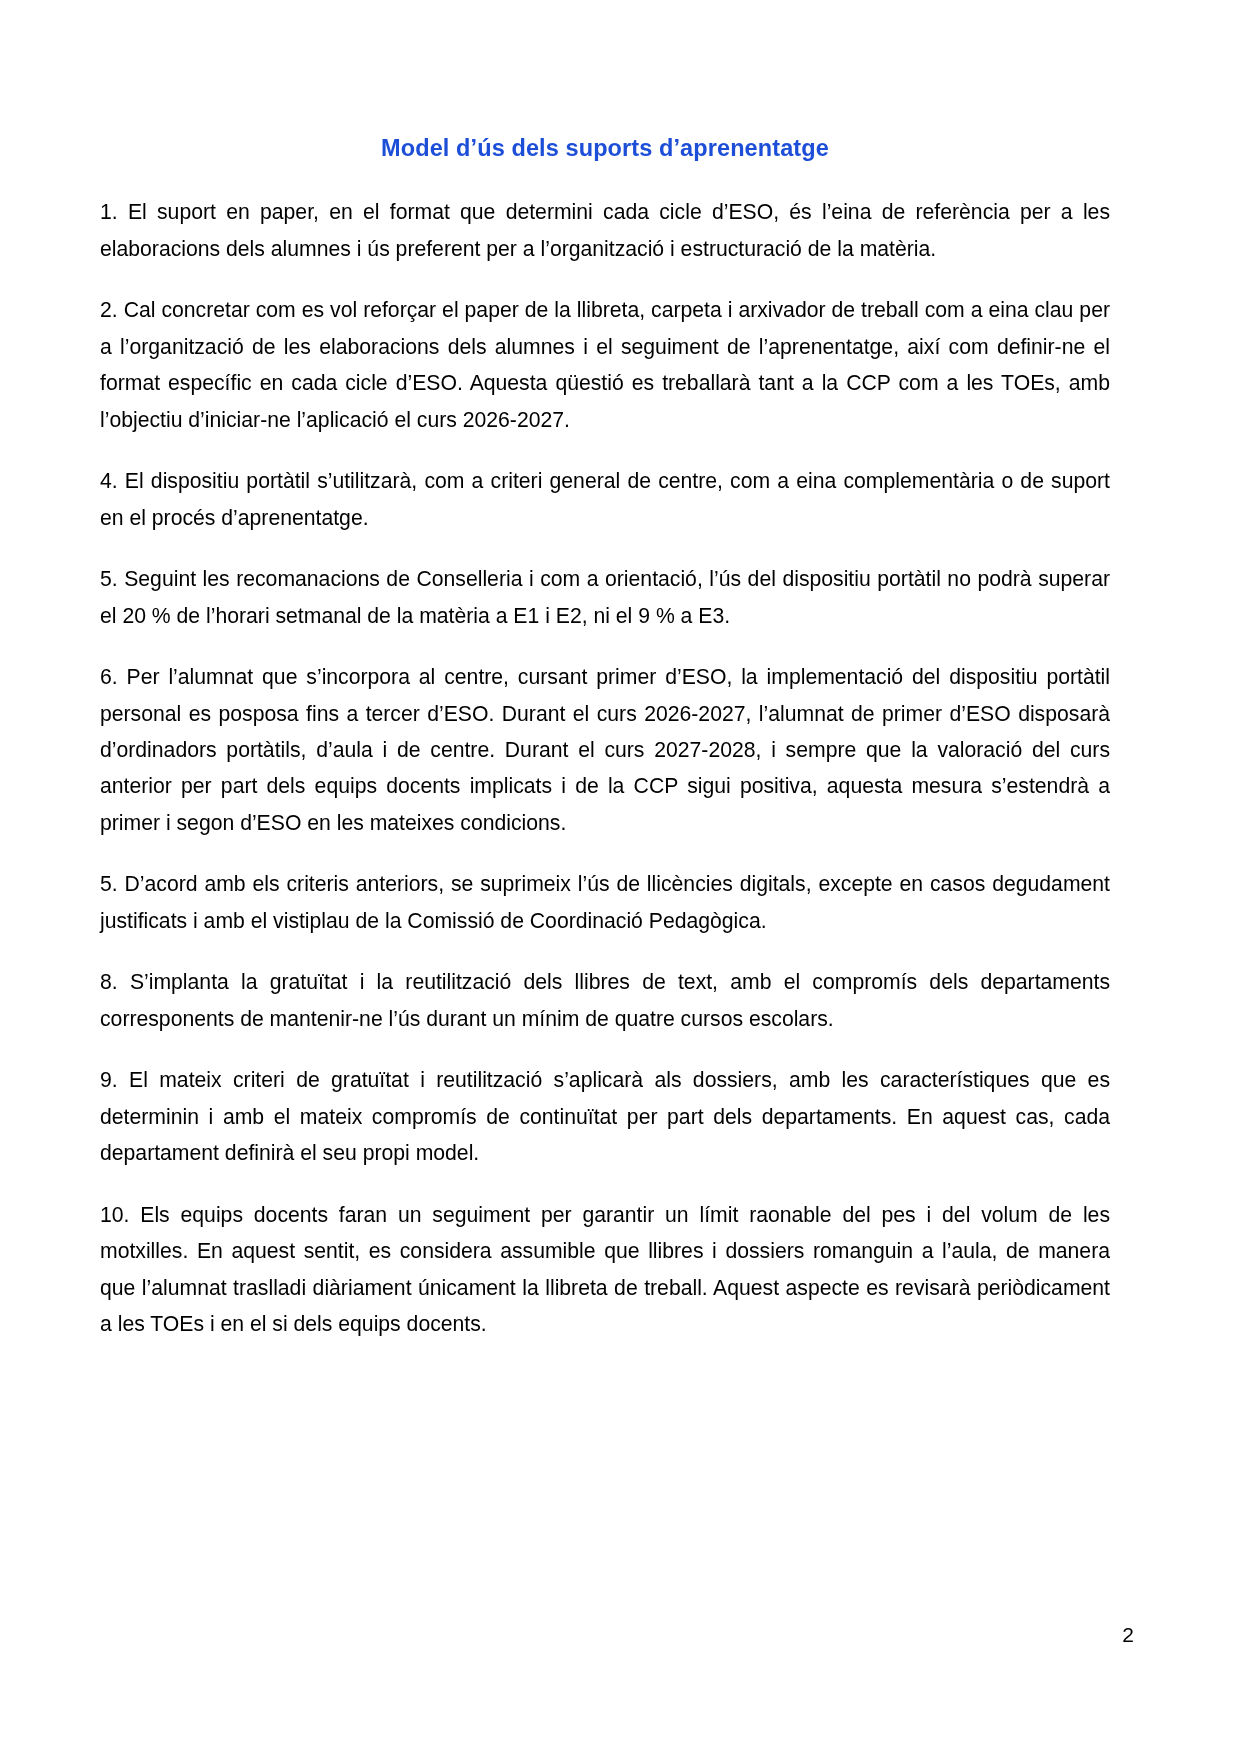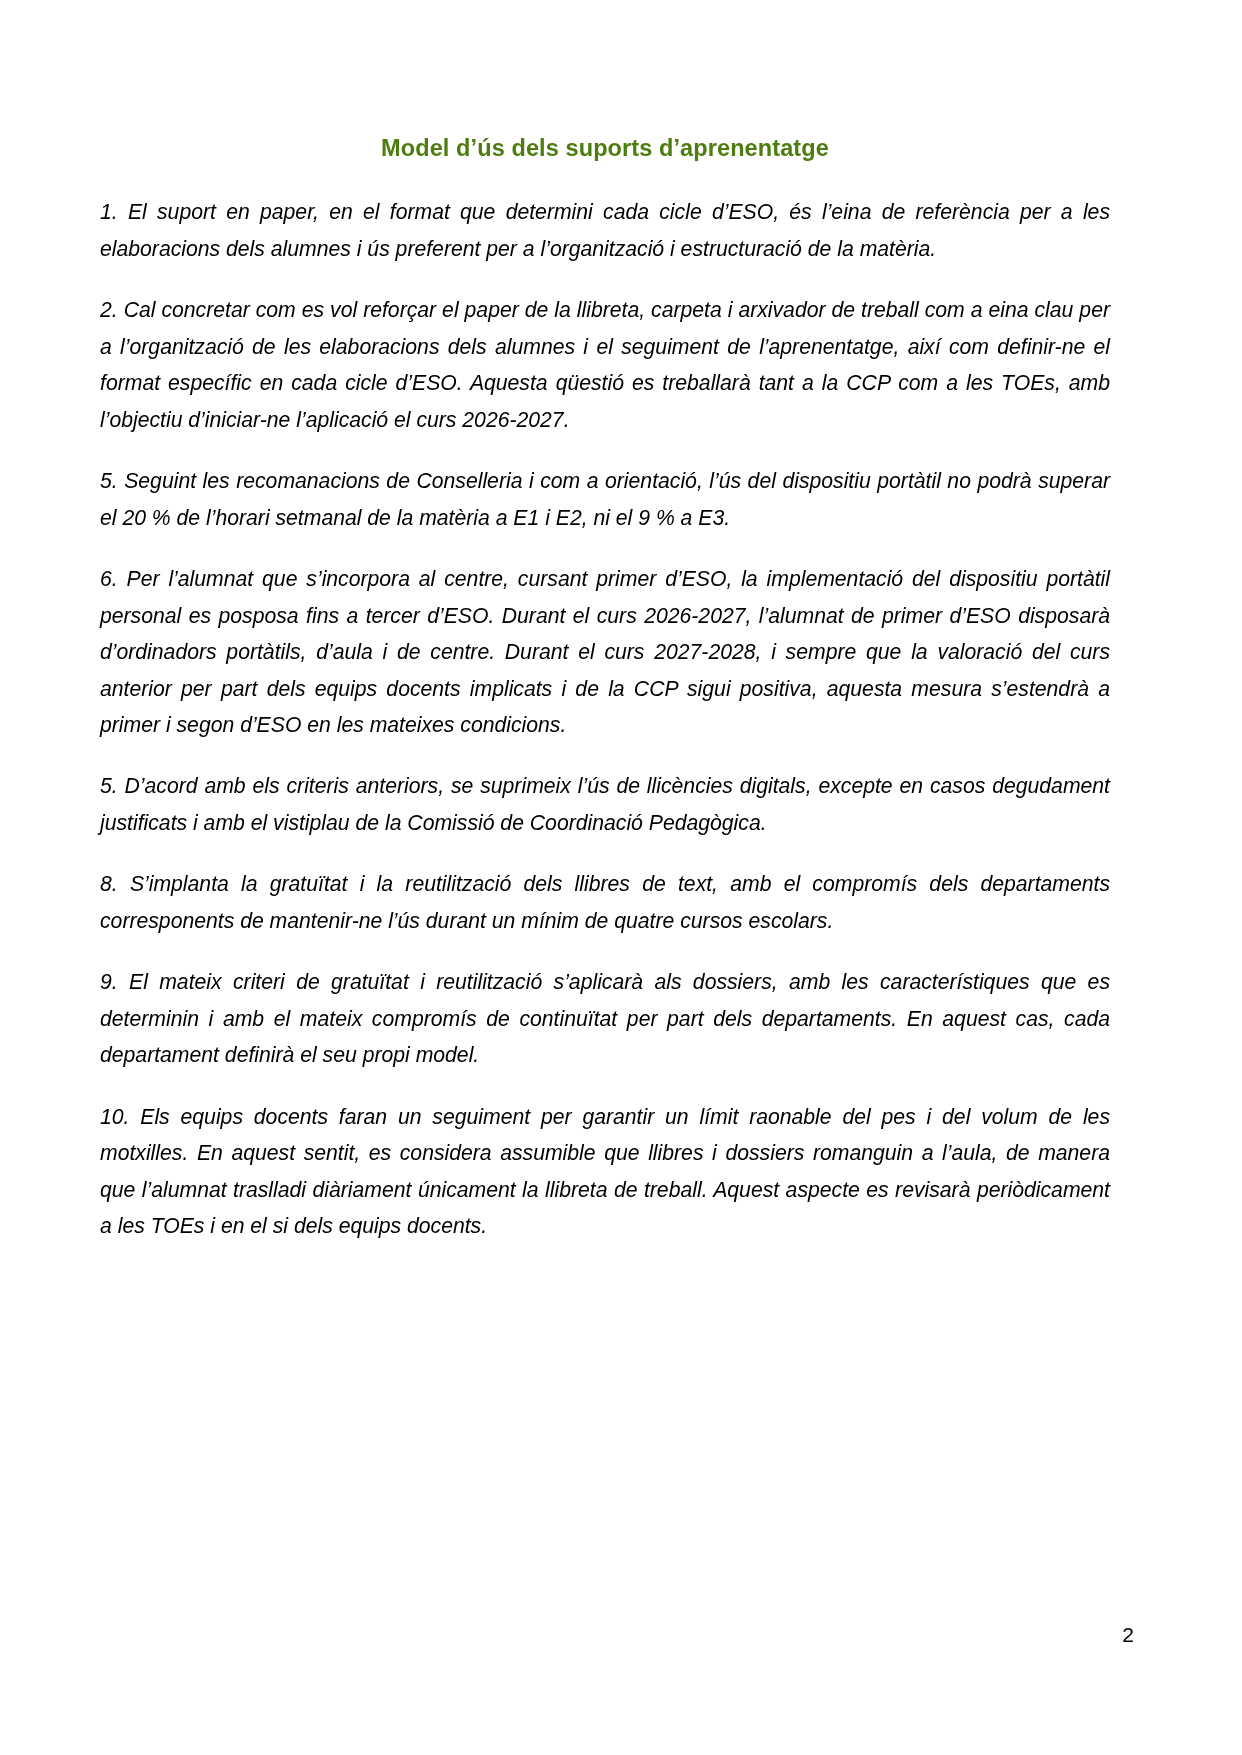--- a/index.html
+++ b/index.html
@@ -18,39 +18,38 @@
     overflow: hidden;
     font-family: "Liberation Sans", sans-serif;
   }
   .content {
     position: absolute;
     left: 100px;
     top: 0;
     width: 1010px;
   }
   .doc-title {
-    color: #4d7c0f;
+    color: #1d4ed8;
     font-weight: bold;
     font-size: 23.5px;
     text-align: center;
     letter-spacing: 0.1px;
     margin: 0;
     padding-top: 134px;
     line-height: 1.25;
   }
   .para {
     font-size: 21.2px;
     color: #000000;
     text-align: justify;
     line-height: 1.72;
     margin: 0;
     padding-top: 25px;
     letter-spacing: 0.0px;
     word-spacing: 0.0px;
-    font-style: italic;
     -webkit-font-smoothing: antialiased;
   }
   .para:first-of-type {
     padding-top: 31px;
   }
   .page-number {
     position: absolute;
     right: 108px;
     bottom: 108px;
     font-size: 21px;
@@ -64,20 +63,21 @@
 <div class="page">
   <div class="content">
 
     <h1 class="doc-title">Model d’ús dels suports d’aprenentatge</h1>
 
     <p class="para">1. El suport en paper, en el format que determini cada cicle d’ESO, és l’eina de referència per a les elaboracions dels alumnes i ús preferent per a l’organització i estructuració de la matèria.</p>
 
     <p class="para">2. Cal concretar com es vol reforçar el paper de la llibreta, carpeta i arxivador de treball com a eina clau per a l’organització de les elaboracions dels alumnes i el seguiment de l’aprenentatge, així com definir-ne el format específic en cada cicle d’ESO. Aquesta qüestió es treballarà tant a la CCP com a les TOEs, amb l’objectiu d’iniciar-ne l’aplicació el curs 2026-2027.</p>
 
 
+    <p class="para">4. El dispositiu portàtil s’utilitzarà, com a criteri general de centre, com a eina complementària o de suport en el procés d’aprenentatge.</p>
 
     <p class="para">5. Seguint les recomanacions de Conselleria i com a orientació, l’ús del dispositiu portàtil no podrà superar el 20 % de l’horari setmanal de la matèria a E1 i E2, ni el 9 % a E3.</p>
 
     <p class="para">6. Per l’alumnat que s’incorpora al centre, cursant primer d’ESO, la implementació del dispositiu portàtil personal es posposa fins a tercer d’ESO. Durant el curs 2026-2027, l’alumnat de primer d’ESO disposarà d’ordinadors portàtils, d’aula i de centre. Durant el curs 2027-2028, i sempre que la valoració del curs anterior per part dels equips docents implicats i de la CCP sigui positiva, aquesta mesura s’estendrà a primer i segon d’ESO en les mateixes condicions.</p>
 
     <p class="para">5. D’acord amb els criteris anteriors, se suprimeix l’ús de llicències digitals, excepte en casos degudament justificats i amb el vistiplau de la Comissió de Coordinació Pedagògica.</p>
 
     <p class="para">8. S’implanta la gratuïtat i la reutilització dels llibres de text, amb el compromís dels departaments corresponents de mantenir-ne l’ús durant un mínim de quatre cursos escolars.</p>
 
     <p class="para">9. El mateix criteri de gratuïtat i reutilització s’aplicarà als dossiers, amb les característiques que es determinin i amb el mateix compromís de continuïtat per part dels departaments. En aquest cas, cada departament definirà el seu propi model.</p>

